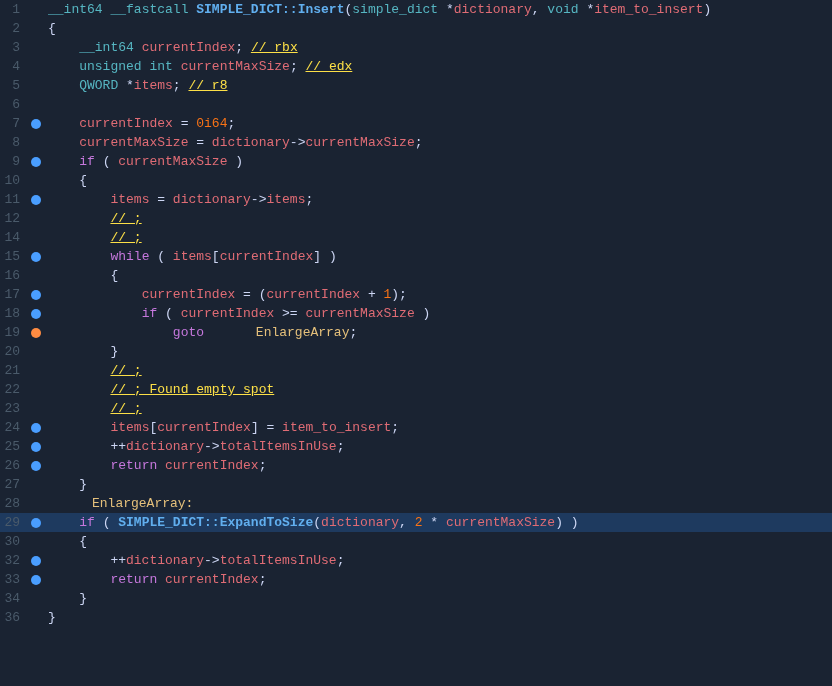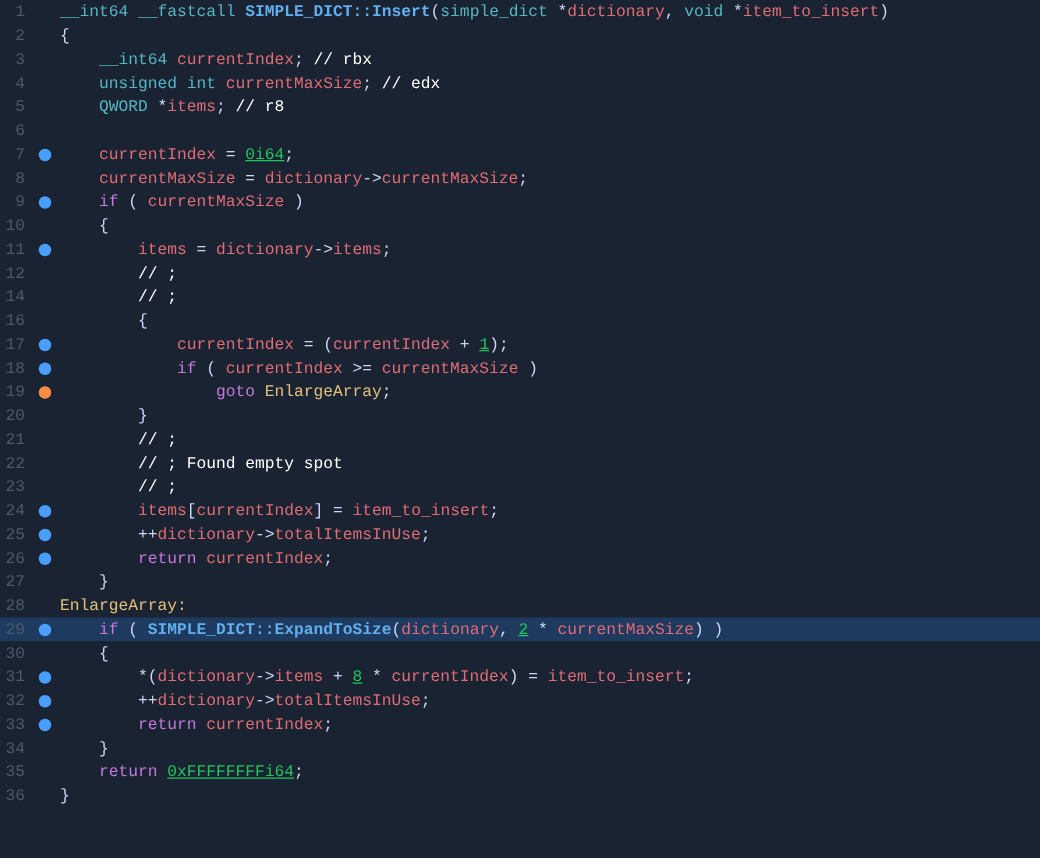--- a/index.html
+++ b/index.html
@@ -54,25 +54,25 @@
       background: #ff8c42;
     }
     .code-text {
       flex: 1;
       padding-left: 4px;
       white-space: pre;
       color: #cdd6f4;
     } 
     .kw2 { color: #c678dd; } 
     .fn { color: #61afef; font-weight: bold; } 
-    .num { color: #22c55e; text-decoration: underline; } 
-    .comment { color: #ffffff; } 
+    .num { color: #f97316; } 
+    .comment { color: #fde047; text-decoration: underline; } 
     .var { color: #e06c75; } 
     .type { color: #56b6c2; }
-    .label { color: #e5c07b; }
+    .label { color: #e5c07b; margin-left: 44px; }
   </style>
 </head>
 <body>
 
 <div class="code-container">
   <div id="code-lines">
       <div class="code-line">
         <span class="line-num">1</span>
         <span class="breakpoint"></span>
         <span class="code-text"><span class="type">__int64</span> <span class="type">__fastcall</span> <span class="fn">SIMPLE_DICT::Insert</span>(<span class="type">simple_dict</span> *<span class="var">dictionary</span>, <span class="type">void</span> *<span class="var">item_to_insert</span>)</span>
@@ -137,20 +137,27 @@
         <span class="line-num">12</span>
         <span class="breakpoint"></span>
         <span class="code-text">        <span class="comment">// ;</span></span>
       </div>
       <div class="code-line">
         <span class="line-num">14</span>
         <span class="breakpoint"></span>
         <span class="code-text">        <span class="comment">// ;</span></span>
       </div>
       <div class="code-line">
+        <span class="line-num">15</span>
+        <span class="breakpoint">
+          <span class="bp-dot"></span>
+        </span>
+        <span class="code-text">        <span class="kw2">while</span> ( <span class="var">items</span>[<span class="var">currentIndex</span>] )</span>
+      </div>
+      <div class="code-line">
         <span class="line-num">16</span>
         <span class="breakpoint"></span>
         <span class="code-text">        {</span>
       </div>
       <div class="code-line">
         <span class="line-num">17</span>
         <span class="breakpoint">
           <span class="bp-dot"></span>
         </span>
         <span class="code-text">            <span class="var">currentIndex</span> = (<span class="var">currentIndex</span> + <span class="num">1</span>);</span>
@@ -226,49 +233,37 @@
           <span class="bp-dot"></span>
         </span>
         <span class="code-text">    <span class="kw2">if</span> ( <span class="fn">SIMPLE_DICT::ExpandToSize</span>(<span class="var">dictionary</span>, <span class="num">2</span> * <span class="var">currentMaxSize</span>) )</span>
       </div>
       <div class="code-line">
         <span class="line-num">30</span>
         <span class="breakpoint"></span>
         <span class="code-text">    {</span>
       </div>
       <div class="code-line">
-        <span class="line-num">31</span>
-        <span class="breakpoint">
-          <span class="bp-dot"></span>
-        </span>
-        <span class="code-text">        *(<span class="var">dictionary</span>-&gt;<span class="var">items</span> + <span class="num">8</span> * <span class="var">currentIndex</span>) = <span class="var">item_to_insert</span>;</span>
-      </div>
-      <div class="code-line">
         <span class="line-num">32</span>
         <span class="breakpoint">
           <span class="bp-dot"></span>
         </span>
         <span class="code-text">        ++<span class="var">dictionary</span>-&gt;<span class="var">totalItemsInUse</span>;</span>
       </div>
       <div class="code-line">
         <span class="line-num">33</span>
         <span class="breakpoint">
           <span class="bp-dot"></span>
         </span>
         <span class="code-text">        <span class="kw2">return</span> <span class="var">currentIndex</span>;</span>
       </div>
       <div class="code-line">
         <span class="line-num">34</span>
         <span class="breakpoint"></span>
         <span class="code-text">    }</span>
-      </div>
-      <div class="code-line">
-        <span class="line-num">35</span>
-        <span class="breakpoint"></span>
-        <span class="code-text">    <span class="kw2">return</span> <span class="num">0xFFFFFFFFi64</span>;</span>
       </div>
       <div class="code-line">
         <span class="line-num">36</span>
         <span class="breakpoint"></span>
         <span class="code-text">}</span>
       </div>
     </div>
 </div>
 
 </body></html>

